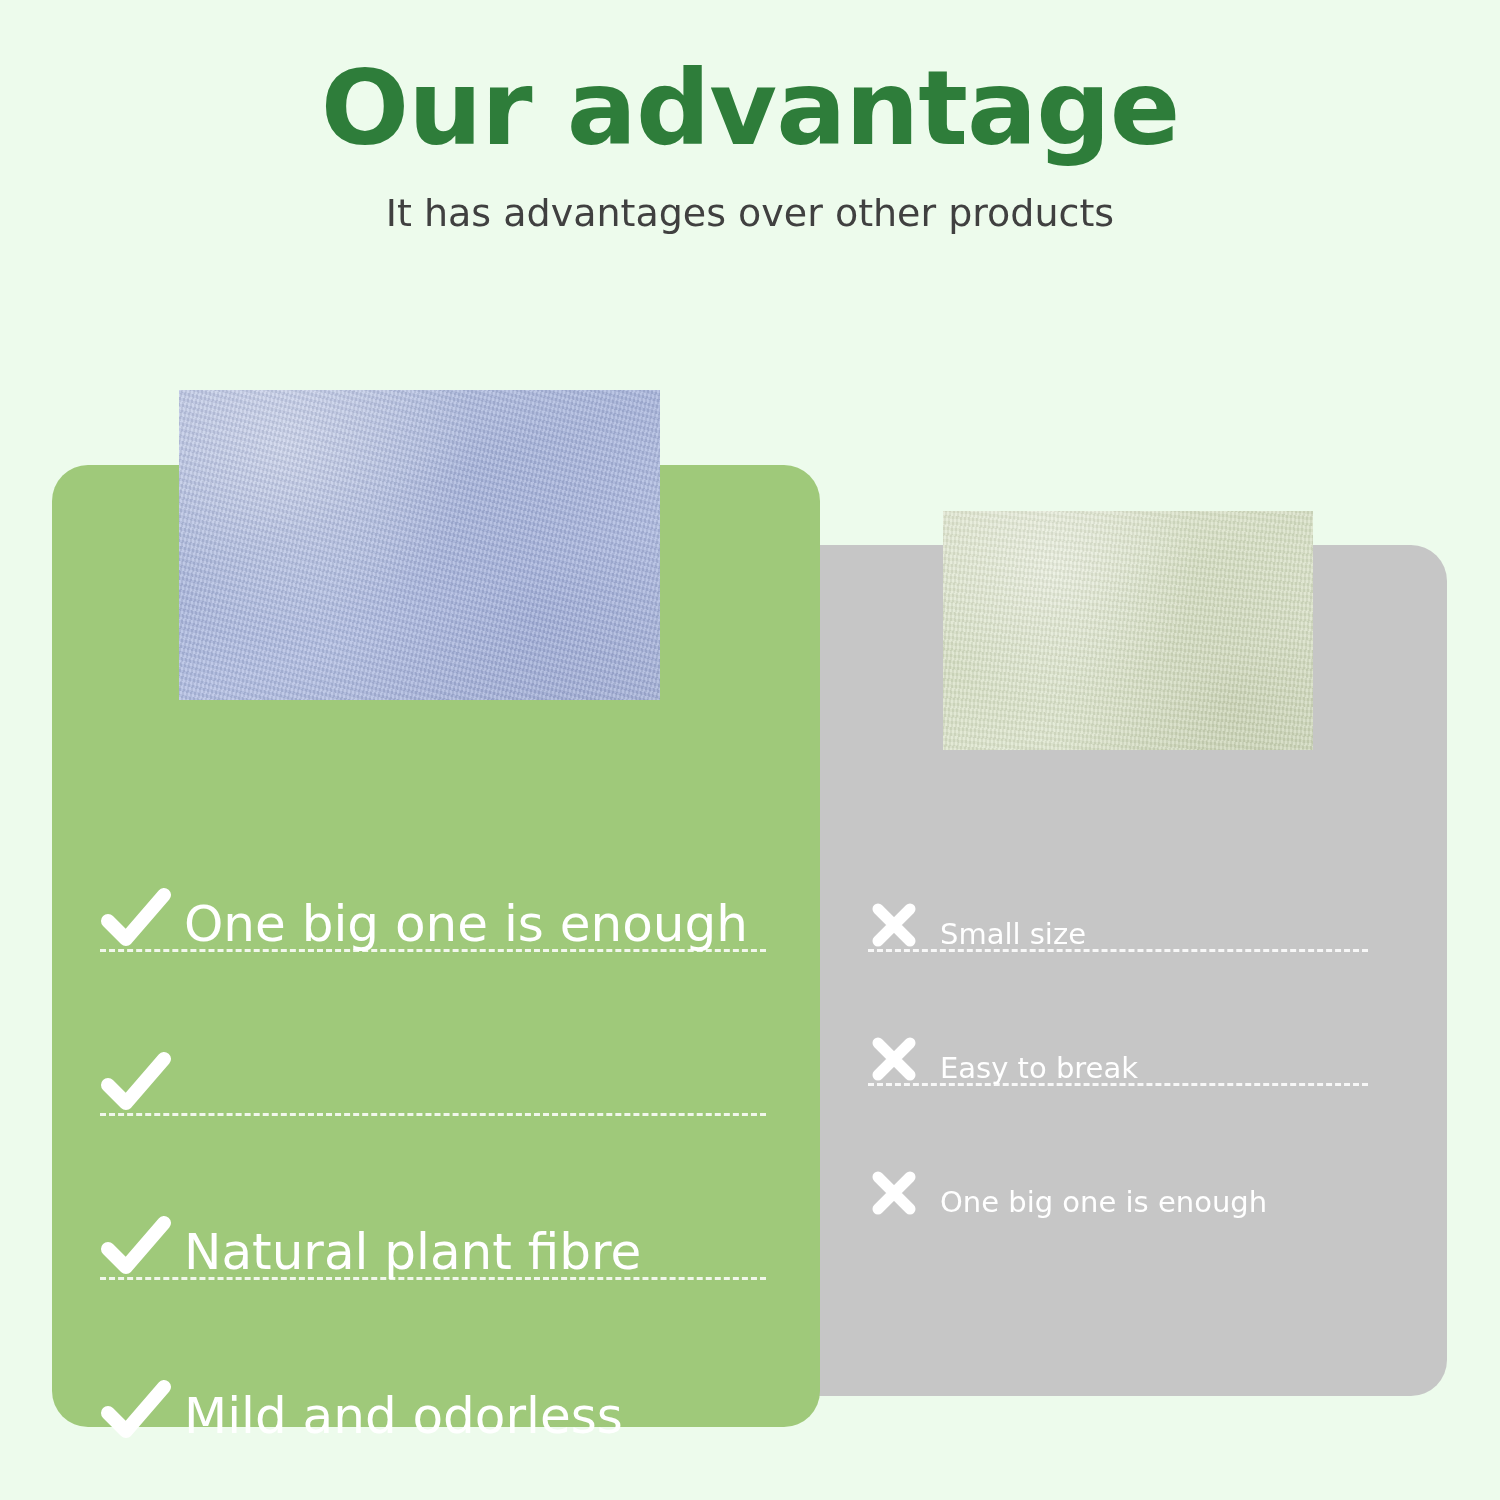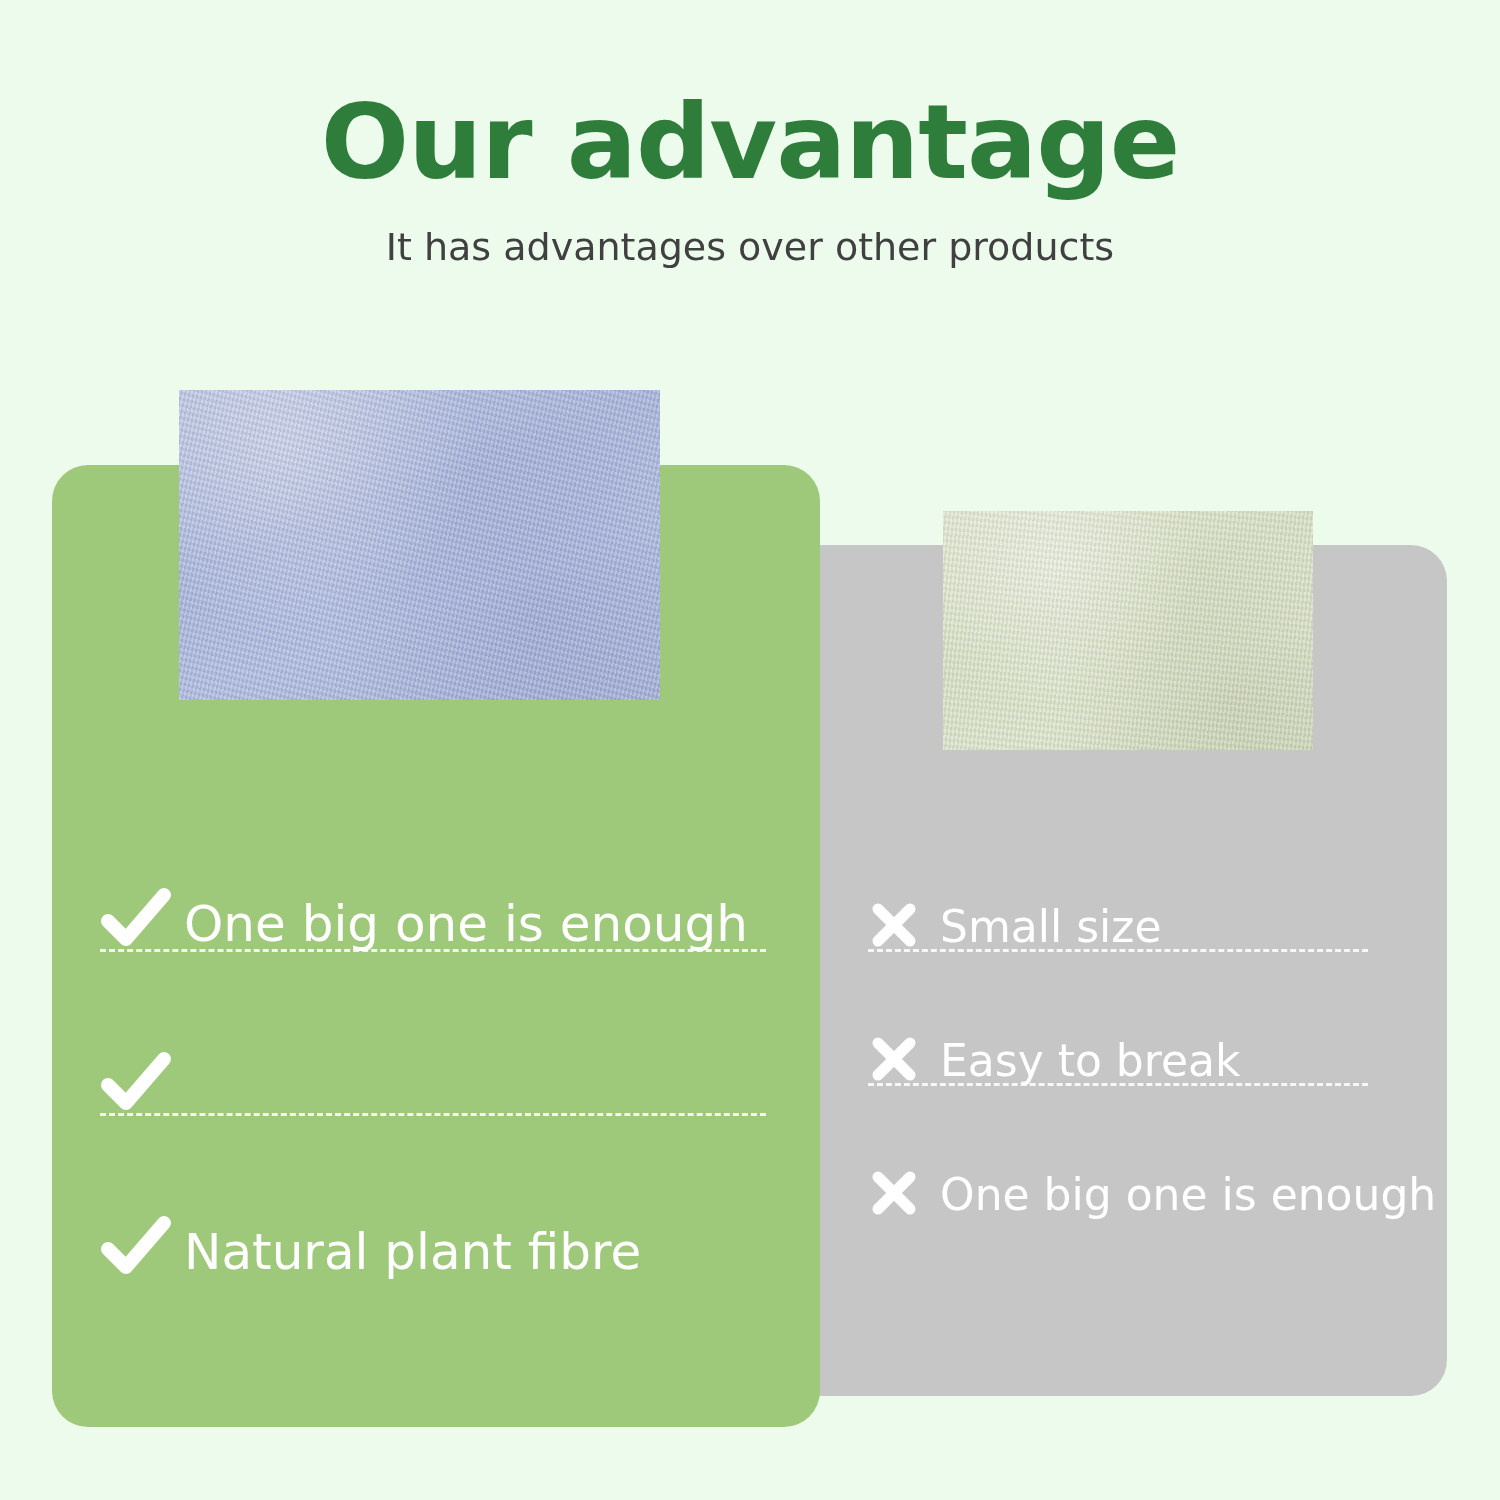--- a/index.html
+++ b/index.html
@@ -24,21 +24,21 @@
   
   .header {
     position: absolute;
     left: 0;
     top: 0;
     width: 1500px;
     text-align: center;
   }
   .page-title {
     margin: 0;
-    padding-top: 90px;
+    padding-top: 56px;
     font-size: 104px;
     line-height: 1.0;
     font-weight: 700;
     letter-spacing: -1px;
     color: #2E7D3A;
     font-family: "DejaVu Sans", sans-serif;
   }
   .page-subtitle {
     margin: 0;
     padding-top: 34px;
@@ -154,21 +154,21 @@
     color: #FFFFFF;
     font-family: "DejaVu Sans", sans-serif;
     font-weight: 400;
     white-space: nowrap;
   }
   .list-positive .feature-label {
     font-size: 50px;
     line-height: 1.0;
   }
   .list-negative .feature-label {
-    font-size: 44px;
+    font-size: 29px;
     line-height: 1.0;
   }
 </style>
 </head>
 <body>
 
 <div class="page">
 
   <div class="header">
     <h1 class="page-title">Our advantage</h1>
@@ -200,20 +200,28 @@
       </span>
     </li>
     <li class="feature-item">
       <span class="icon-wrap">
         <svg viewBox="0 0 72 64" xmlns="http://www.w3.org/2000/svg" aria-hidden="true">
           <path d="M8 36 L26 54 L64 10" fill="none" stroke="#FFFFFF" stroke-width="14" stroke-linecap="round" stroke-linejoin="round"></path>
         </svg>
       </span>
       <span class="feature-label">Natural plant fibre</span>
     </li>
+    <li class="feature-item">
+      <span class="icon-wrap">
+        <svg viewBox="0 0 72 64" xmlns="http://www.w3.org/2000/svg" aria-hidden="true">
+          <path d="M8 36 L26 54 L64 10" fill="none" stroke="#FFFFFF" stroke-width="14" stroke-linecap="round" stroke-linejoin="round"></path>
+        </svg>
+      </span>
+      <span class="feature-label">Mild and odorless</span>
+    </li>
   </ul>
 
   <ul class="feature-list list-negative">
     <li class="feature-item">
       <span class="icon-wrap">
         <svg viewBox="0 0 52 48" xmlns="http://www.w3.org/2000/svg" aria-hidden="true">
           <path d="M10 8 L42 40 M42 8 L10 40" fill="none" stroke="#FFFFFF" stroke-width="11" stroke-linecap="round"></path>
         </svg>
       </span>
       <span class="feature-label">Small size</span>

